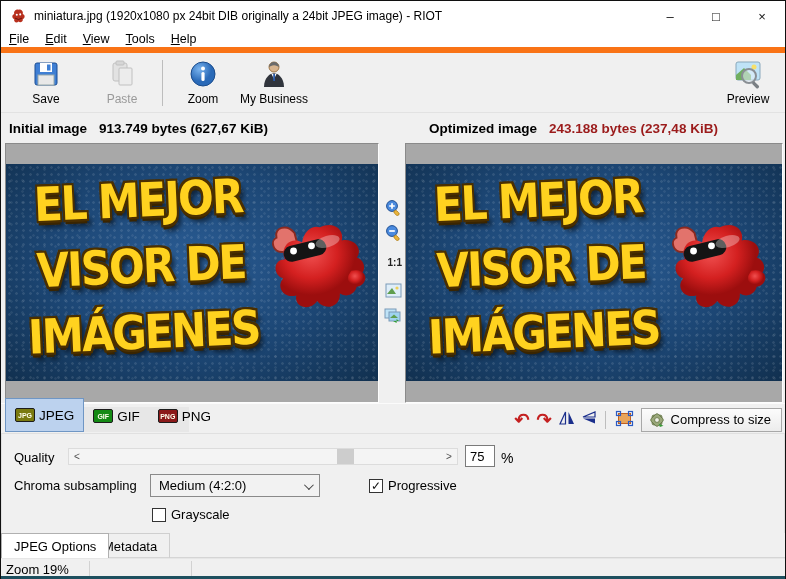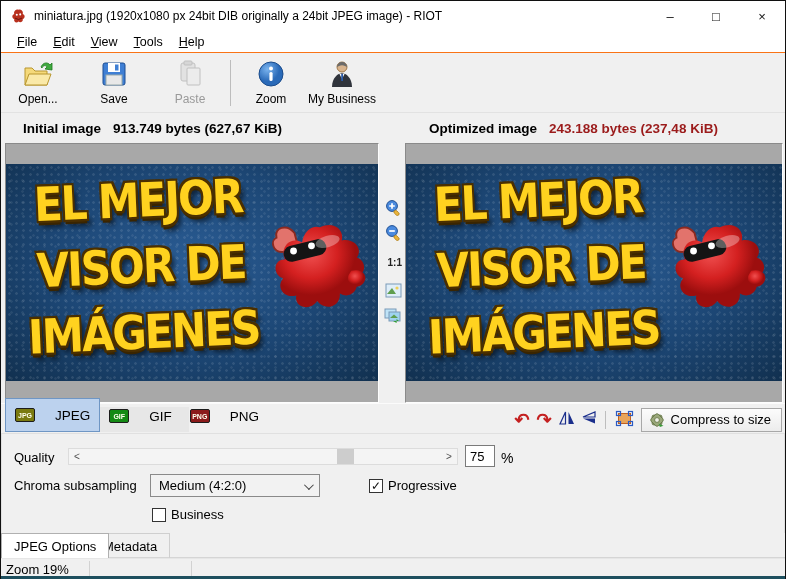--- a/index.html
+++ b/index.html
@@ -12,39 +12,39 @@
   .title-bar { position:absolute; top:0; left:0; right:0; height:30px; background:#fff;
                display:flex; align-items:center; }
   .app-icon { width:17px; height:17px; margin:0 7px 0 9px; flex:0 0 auto; }
   .title-text { font-size:12px; white-space:nowrap; }
   .win-controls { position:absolute; right:0; top:0; height:30px; display:flex; }
   .win-btn { width:46px; height:30px; display:flex; align-items:center; justify-content:center;
              font-size:13px; color:#111; cursor:default; }
 
   
   .menu-bar { position:absolute; top:30px; left:0; right:0; height:22px; background:#fff;
-              display:flex; align-items:center; padding-left:8px; border-bottom:1px solid #f97316; }
+              display:flex; align-items:center; padding-left:0; border-bottom:6px solid #f97316; }
   .menu-item { padding:2px 8px; font-size:12.5px; }
   .accel { text-decoration:underline; }
 
   
   .toolbar { position:absolute; top:52px; left:0; right:0; height:60px; background:#f0f0f0;
              display:flex; align-items:center; border-bottom:1px solid #e2e2e2; }
   .tb-btn { width:62px; height:54px; display:flex; flex-direction:column; align-items:center;
             justify-content:center; gap:3px; font-size:12px; }
   .tb-btn.disabled { color:#9a9a9a; }
   .tb-btn svg { display:block; }
   .tb-sep { width:1px; height:46px; background:#bdbdbd; margin:0 9px; }
   .tb-spacer { flex:1; }
 
   
   .headers { position:absolute; top:112px; left:0; right:0; height:30px; }
   .hdr { position:absolute; top:0; height:30px; display:flex; align-items:center; gap:12px;
          font-size:13.5px; font-weight:bold; }
-  .hdr-initial { left:22px;justify-content:space-between; }
+  .hdr-initial { left:8px;justify-content:space-between; }
   .hdr-optimized { left:428px; }
   .size-red { color:#9b1b1b; }
 
   
   .image-area { position:absolute; top:142px; left:0; right:0; height:260px; background:#f0f0f0; }
   .img-panel { position:absolute; top:0; height:260px; width:374px; background:#a8a8a8;
                border:1px solid #8a8a8a; border-right-color:#fdfdfd; border-bottom-color:#fdfdfd; overflow:hidden; }
   .img-panel.left { left:4px; }
   .img-panel.right { left:404px; width:378px; }
   .picture { position:absolute; left:0; right:0; top:20px; height:217px;
@@ -66,21 +66,21 @@
   .view-toolbar { position:absolute; left:378px; top:0; width:26px; height:260px;
                   display:flex; flex-direction:column; align-items:center; padding-top:55px; gap:7px; }
   .vt-btn { width:20px; height:18px; display:flex; align-items:center; justify-content:flex-end; }
   .ratio { font-size:10px; font-weight:bold; color:#222; }
 
   
   .format-bar { position:absolute; top:402px; left:0; right:0; height:30px; background:#f0f0f0;
                 border-top:1px solid #fbfbfb; }
   .fmt-strip { position:absolute; left:4px; top:3px; height:25px; width:184px; background:#e7e7e7;
                display:flex; align-items:flex-end; }
-  .fmt-tab { height:25px; display:flex; align-items:center; gap:20px; padding:16px 9px;
+  .fmt-tab { height:25px; display:flex; align-items:center; gap:4px; padding:16px 9px;
              font-size:13.5px;text-align:center; }
   .fmt-tab.active { background:#bcd2ee; border:1px solid #6f96c4; }
   .fmt-badge { display:inline-flex; align-items:center; justify-content:center; width:20px; height:14px;
                border:1.5px solid #1c1c1c; border-radius:2px; font-size:7px; font-weight:bold;
                color:#ffe; letter-spacing:0; }
   .edit-tools { position:absolute; right:3px; top:3px; height:25px; display:flex; align-items:center; gap:7px; }
   .rot-glyph { font-size:18px; font-weight:bold; color:#c42020; line-height:1; }
   .et-sep { width:1px; height:18px; background:#bdbdbd; margin:0 2px; }
   .compress-btn { height:24px; display:flex; align-items:center; gap:6px; padding:0 10px 0 7px;
                   background:linear-gradient(#fcfcfc,#ececec); border:1px solid #a8a8a8;
@@ -148,28 +148,20 @@
 
   <div class="menu-bar">
     <span class="menu-item"><span class="accel">F</span><span>ile</span></span>
     <span class="menu-item"><span class="accel">E</span><span>dit</span></span>
     <span class="menu-item"><span class="accel">V</span><span>iew</span></span>
     <span class="menu-item"><span class="accel">T</span><span>ools</span></span>
     <span class="menu-item"><span class="accel">H</span><span>elp</span></span>
   </div>
 
   <div class="toolbar">
-    <div class="tb-btn" style="margin-left:6px">
-      <svg width="34" height="30" viewBox="0 0 34 30">
-        <path d="M4 10 L4 26 L26 26 L26 12 L14 12 L11 9 L4 9 Z" fill="#f5d97a" stroke="#b8962e"></path>
-        <path d="M4 26 L8 15 L30 15 L26 26 Z" fill="#fae9a8" stroke="#b8962e"></path>
-        <path d="M20 8 C22 3 27 3 29 6 L31 4 L31 11 L24 10 L26 8 C25 6 22 6 21 9 Z" fill="#3faa3f" stroke="#1d7a1d" stroke-width="0.8"></path>
-      </svg>
-      <span>Open...</span>
-    </div>
     <div class="tb-btn" style="margin-left:14px">
       <svg width="30" height="30" viewBox="0 0 30 30">
         <rect x="4" y="4" width="22" height="22" rx="2" fill="#3f7fd4" stroke="#1d4e93"></rect>
         <rect x="9" y="4" width="12" height="9" fill="#fff"></rect>
         <rect x="16" y="5.5" width="3.5" height="6" fill="#3f7fd4"></rect>
         <rect x="7" y="16" width="16" height="10" fill="#e8e8e8" stroke="#9aa"></rect>
       </svg>
       <span>Save</span>
     </div>
     <div class="tb-btn disabled" style="margin-left:14px">
@@ -199,20 +191,30 @@
       <svg width="28" height="30" viewBox="0 0 28 30">
         <circle cx="14" cy="8" r="5" fill="#d8b48e" stroke="#a07848"></circle>
         <path d="M14 3 a5 5 0 0 1 5 5 l-2 -1 a7 7 0 0 0 -6 0 l-2 1 a5 5 0 0 1 5 -5" fill="#6b6b6b"></path>
         <path d="M4 28 C4 19 10 14 14 14 C18 14 24 19 24 28 Z" fill="#30343c"></path>
         <path d="M11 14 L14 20 L17 14 C16 15 12 15 11 14 Z" fill="#fff"></path>
         <rect x="13.2" y="15" width="1.8" height="7" fill="#2a5aa8"></rect>
       </svg>
       <span>My Business</span>
     </div>
     <div class="tb-spacer"></div>
+    <div class="tb-btn" style="margin-right:6px">
+      <svg width="34" height="30" viewBox="0 0 34 30">
+        <rect x="5" y="3" width="24" height="18" rx="2" fill="#bfe3f7" stroke="#8aa8bb"></rect>
+        <path d="M5 16 L13 9 L20 16 L20 21 L5 21 Z" fill="#6fae5f"></path>
+        <circle cx="23" cy="8" r="2.5" fill="#f7e06a"></circle>
+        <circle cx="18" cy="17" r="7" fill="rgba(230,240,248,0.55)" stroke="#8a8f94" stroke-width="2"></circle>
+        <rect x="23" y="22" width="8" height="3.4" rx="1.6" fill="#7a7f84" transform="rotate(45 23 22)"></rect>
+      </svg>
+      <span>Preview</span>
+    </div>
   </div>
 
   <div class="headers">
     <div class="hdr hdr-initial">
       <span>Initial image</span>
       <span>913.749 bytes (627,67 KiB)</span>
     </div>
     <div class="hdr hdr-optimized">
       <span>Optimized image</span>
       <span class="size-red">243.188 bytes (237,48 KiB)</span>
@@ -372,21 +374,21 @@
       <span class="dd-chevron"></span>
     </div>
 
     <div class="checkbox-row" style="left:367px; top:44px">
       <span class="cb-box">✓</span>
       <span>Progressive</span>
     </div>
 
     <div class="checkbox-row" style="left:150px; top:73px">
       <span class="cb-box"></span>
-      <span>Business</span>
+      <span>Grayscale</span>
     </div>
   </div>
 
   <div class="bottom-tabs">
     <div class="btab active">JPEG Options</div>
     <div class="btab inactive">Metadata</div>
   </div>
 
   <div class="status-bar">
     <span class="sb-text sb-zoom">Zoom 19%</span>

